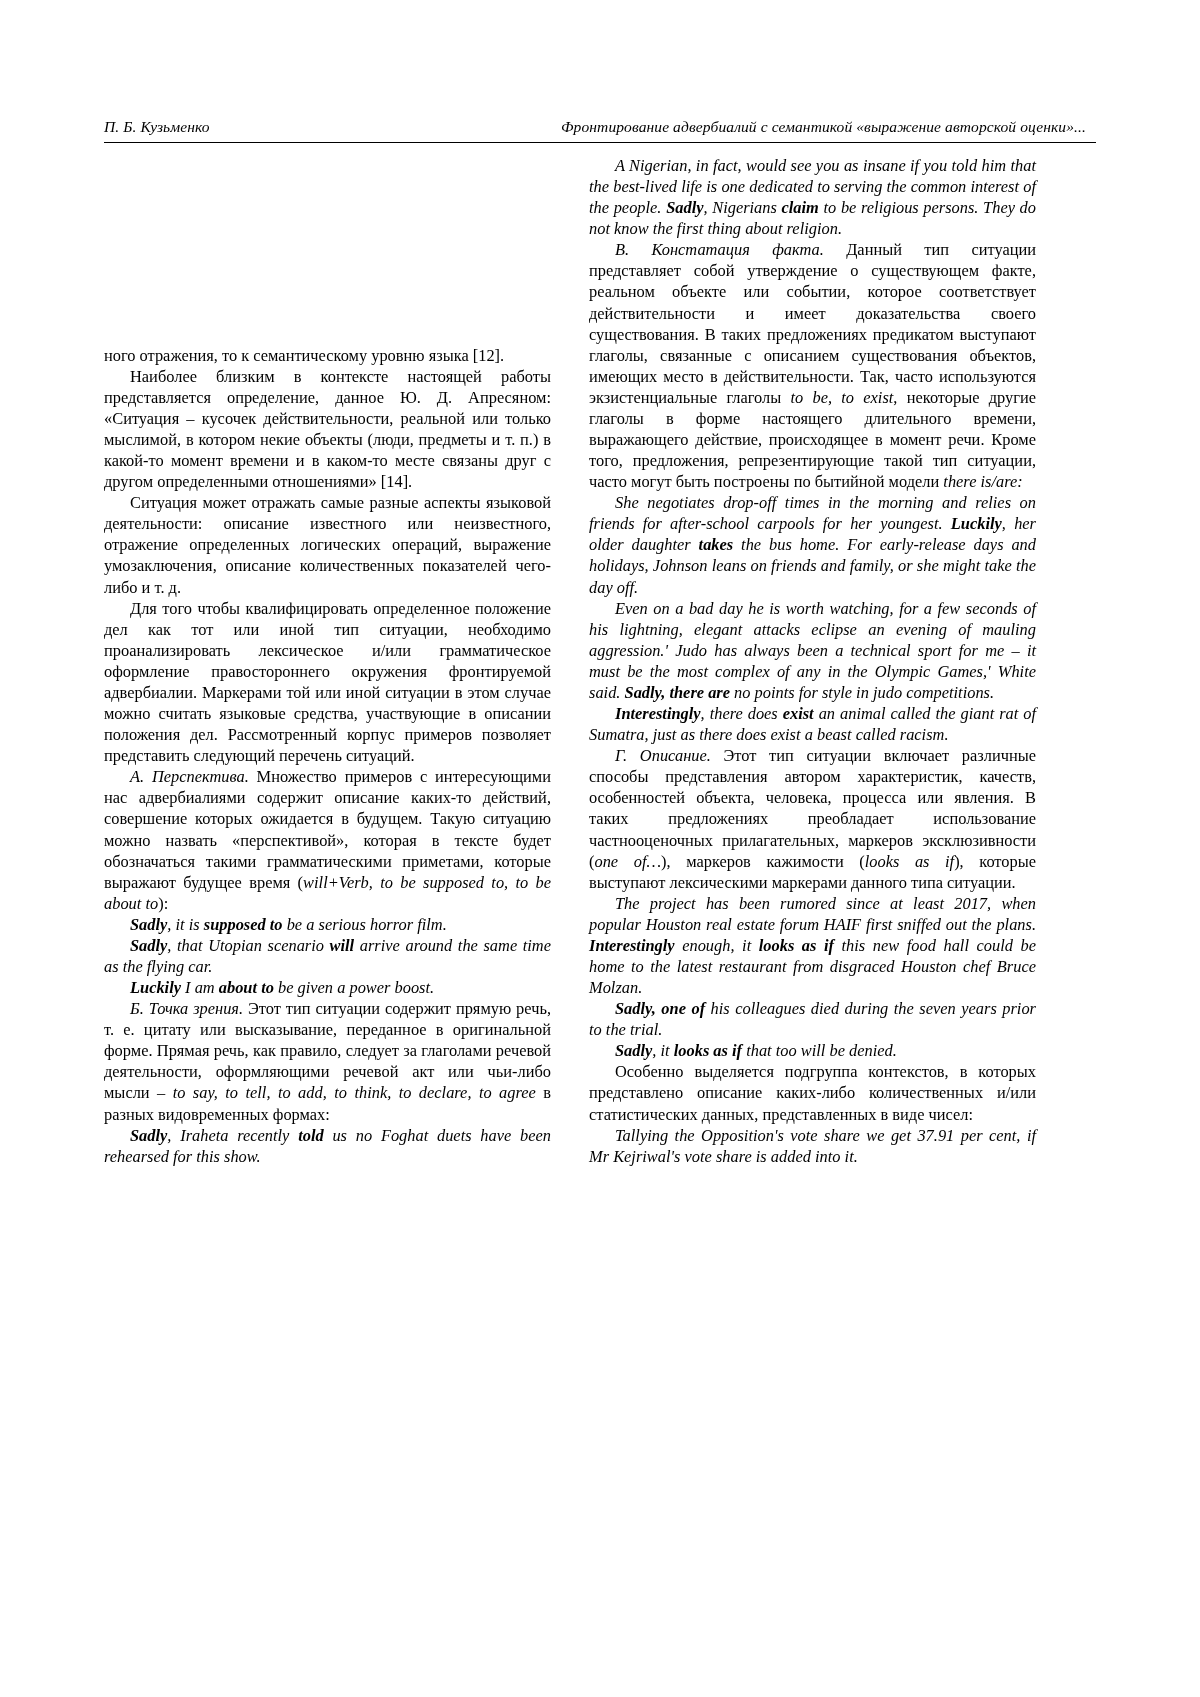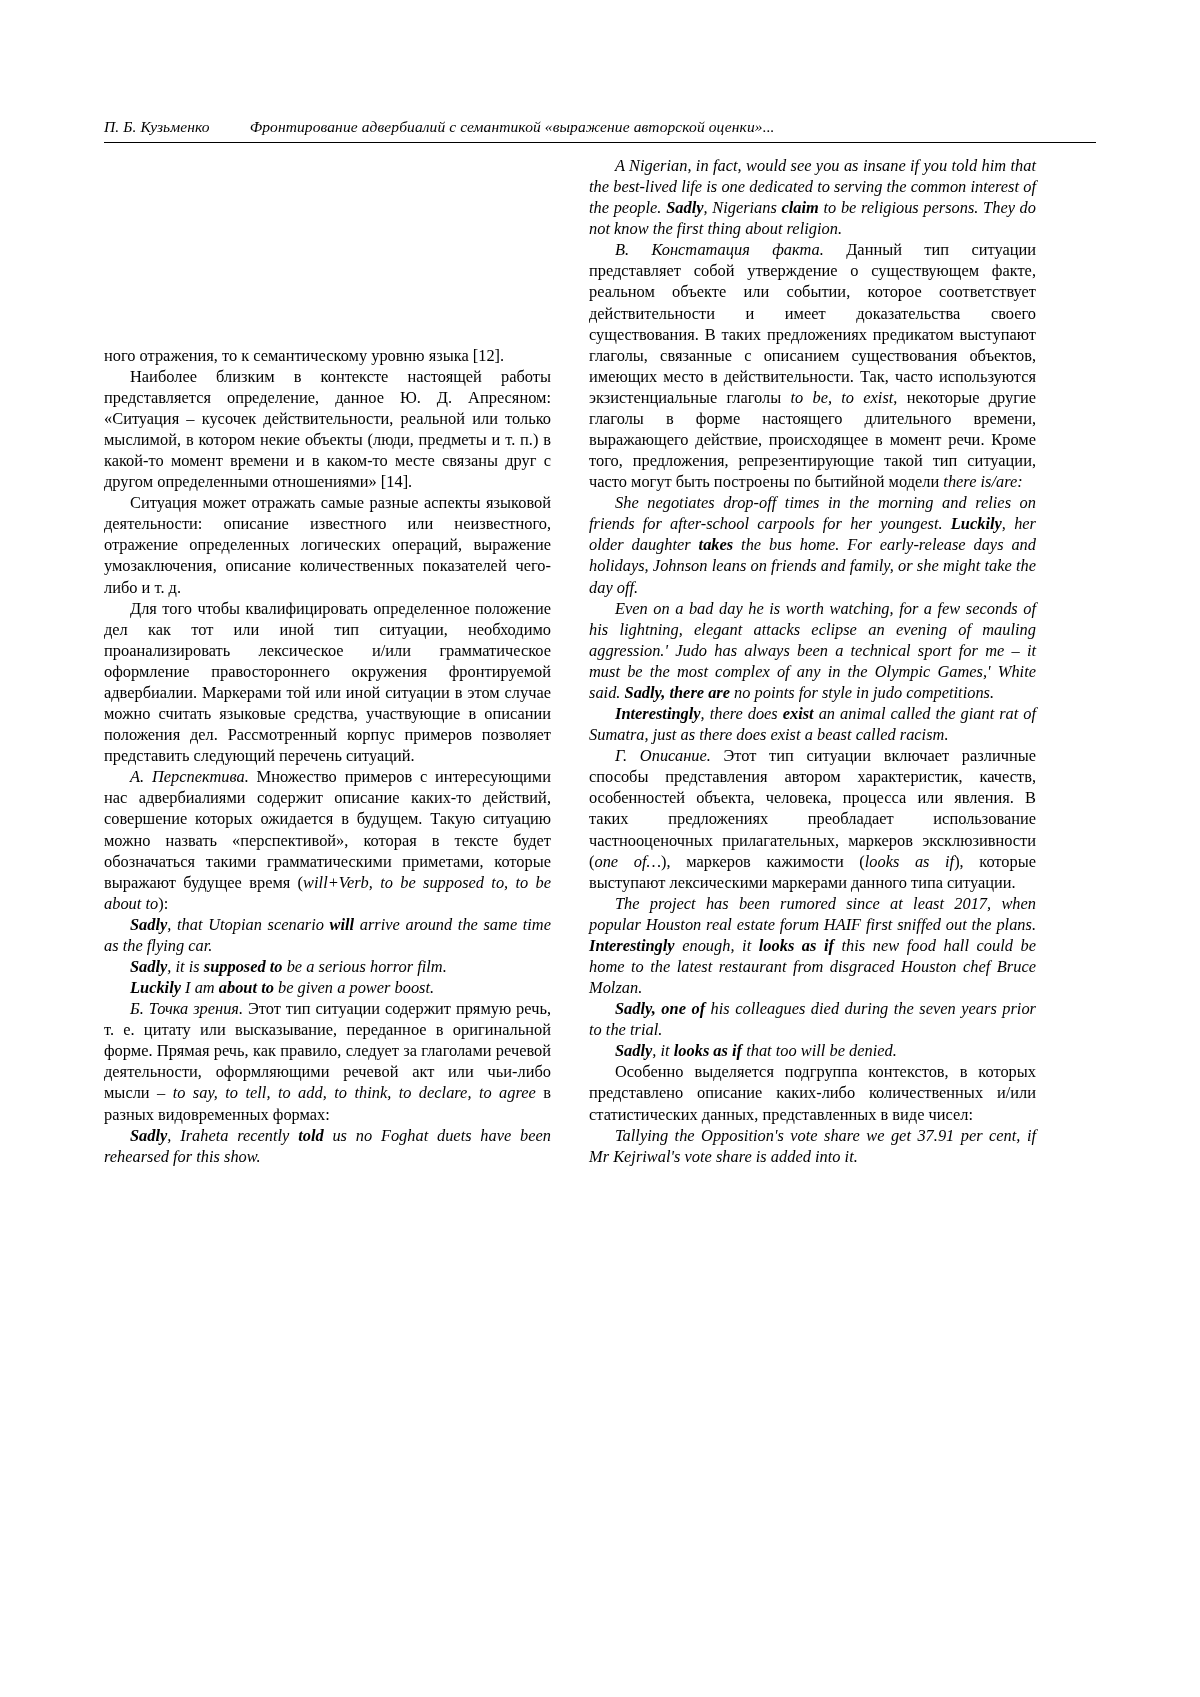--- a/index.html
+++ b/index.html
@@ -29,21 +29,21 @@
     font-style: italic;
     font-size: 15.5px;
     letter-spacing: 0.1px;
     margin-bottom: 6px;
   }
   .running-head .author {
     white-space: nowrap;
   }
   .running-head .title {
     flex: 1;
-    text-align: left;
+    text-align: right;
     padding-left: 40px;
     padding-right: 10px;
     white-space: nowrap;
     overflow: hidden;
   }
   .rule-top {
     border-top: 1px solid #000;
     margin-top: 2px;
     margin-bottom: 12px;
   }
@@ -111,23 +111,23 @@
 
   <div class="columns">
 
     <div class="col">
       <p class="noind">ного отражения, то к семантическому уровню языка [12].</p>
       <p class="ind">Наиболее близким в контексте настоящей работы представляется определение, данное Ю. Д. Апресяном: «Ситуация – кусочек действительности, реальной или только мыслимой, в котором некие объекты (люди, предметы и т. п.) в какой-то момент времени и в каком-то месте связаны друг с другом определенными отношениями» [14].</p>
       <p class="ind">Ситуация может отражать самые разные аспекты языковой деятельности: описание известного или неизвестного, отражение определенных логических операций, выражение умозаключения, описание количественных показателей чего-либо и т. д.</p>
       <p class="ind">Для того чтобы квалифицировать определенное положение дел как тот или иной тип ситуации, необходимо проанализировать лексическое и/или грамматическое оформление правостороннего окружения фронтируемой адвербиалии. Маркерами той или иной ситуации в этом случае можно считать языковые средства, участвующие в описании положения дел. Рассмотренный корпус примеров позволяет представить следующий перечень ситуаций.</p>
       <p class="ind"><span class="it">А. Перспектива.</span><span> Множество примеров с интересующими нас адвербиалиями содержит описание каких-то действий, совершение которых ожидается в будущем. Такую ситуацию можно назвать «перспективой», которая в тексте будет обозначаться такими грамматическими приметами, которые выражают будущее время (</span><span class="it">will+Verb, to be supposed to, to be about to</span><span>):</span></p>
 
+      <p class="ex"><span class="bi">Sadly</span><span class="it">, it is </span><span class="bi">supposed to</span><span class="it"> be a serious horror film.</span></p>
+
       <p class="ex"><span class="bi">Sadly</span><span class="it">, that Utopian scenario </span><span class="bi">will</span><span class="it"> arrive around the same time as the flying car.</span></p>
-
-      <p class="ex"><span class="bi">Sadly</span><span class="it">, it is </span><span class="bi">supposed to</span><span class="it"> be a serious horror film.</span></p>
 
 
       <p class="ex"><span class="bi">Luckily</span><span class="it"> I am </span><span class="bi">about to</span><span class="it"> be given a power boost.</span></p>
 
       <p class="ind"><span class="it">Б. Точка зрения.</span><span> Этот тип ситуации содержит прямую речь, т. е. цитату или высказывание, переданное в оригинальной форме. Прямая речь, как правило, следует за глаголами речевой деятельности, оформляющими речевой акт или чьи-либо мысли – </span><span class="it">to say, to tell, to add, to think, to declare, to agree</span><span> в разных видовременных формах:</span></p>
 
 
       <p class="ex"><span class="bi">Sadly</span><span class="it">, Iraheta recently </span><span class="bi">told</span><span class="it"> us no Foghat duets have been rehearsed for this show.</span></p>
     </div>
 

